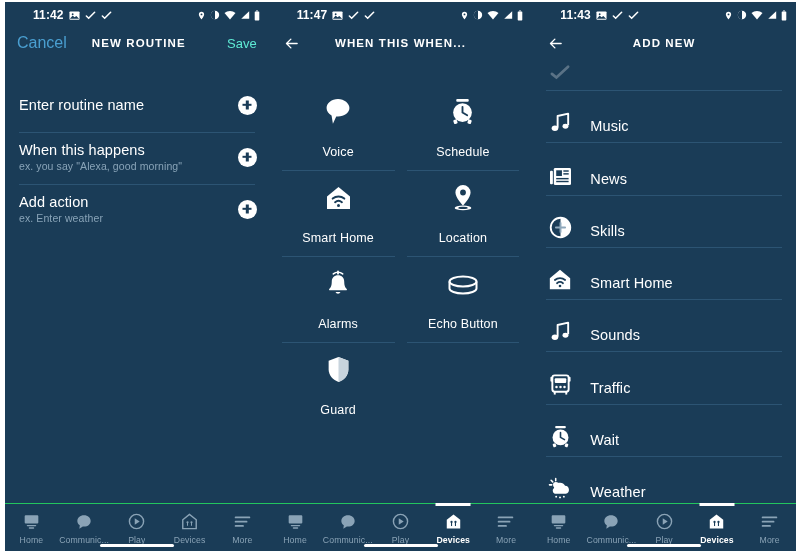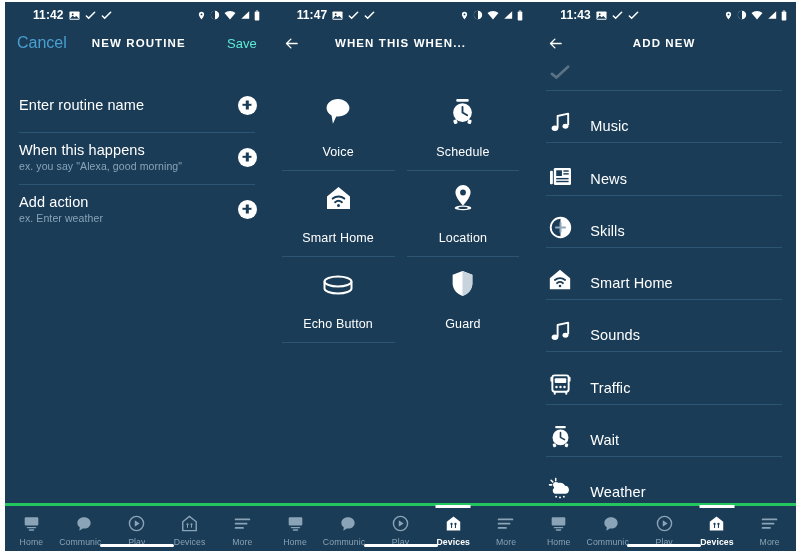--- a/index.html
+++ b/index.html
@@ -162,21 +162,21 @@
   .al-label { font-size: 14.5px; color: #ffffff; letter-spacing: .1px; }
   .al-row.ghost { height: 32px; opacity: .28; }
   .al-row.ghost::before { display: none; }
 
   
   .tabbar {
     flex: 0 0 48px;
     height: 48px;
     display: flex;
     align-items: flex-start;
-    border-top: 3px solid #22c55e;
+    border-top: 1px solid #22c55e;
     position: relative;
     padding-top: 5px;
   }
   .tab {
     flex: 1 1 0;
     position: relative;
     display: flex;
     flex-direction: column;
     align-items: center;
     gap: 4px;
@@ -434,20 +434,31 @@
           <span class="gc-icon">
               <svg width="24" height="27" viewBox="0 0 22 26">
                 <path d="M11 1a7.3 7.3 0 00-7.3 7.3c0 5.2 7.3 12.5 7.3 12.5s7.3-7.3 7.3-12.5A7.3 7.3 0 0011 1zm0 10a2.8 2.8 0 110-5.6A2.8 2.8 0 0111 11z" fill="#fff"></path>
                 <ellipse cx="11" cy="23" rx="8" ry="2.2" fill="#fff"></ellipse>
                 <ellipse cx="11" cy="23" rx="4.6" ry="1.1" fill="#1a3c57"></ellipse>
               </svg>
             </span>
           <span class="gc-label">Location</span>
         </div>
 
+        <div class="grid-cell sep">
+          <span class="gc-icon">
+              <svg width="24" height="27" viewBox="0 0 22 26">
+                <path d="M11 1.5v2" stroke="#fff" stroke-width="1.8" stroke-linecap="round"></path>
+                <path d="M6.5 3.8a7 7 0 019 0" stroke="#fff" stroke-width="1.5" fill="none" stroke-linecap="round"></path>
+                <path d="M11 5c-3.6 0-6 2.6-6 6.2 0 4.4-1.4 6-2.4 7-.5.5-.2 1.3.6 1.3h15.6c.8 0 1.1-.8.6-1.3-1-1-2.4-2.6-2.4-7C17 7.6 14.6 5 11 5z" fill="#fff"></path>
+                <path d="M8.6 21.2a2.6 2.6 0 004.8 0z" fill="#fff"></path>
+              </svg>
+            </span>
+          <span class="gc-label">Alarms</span>
+        </div>
 
         <div class="grid-cell sep">
           <span class="gc-icon">
               <svg width="32" height="22" viewBox="0 0 32 22">
                 <ellipse cx="16" cy="6.5" rx="13.5" ry="5" fill="none" stroke="#fff" stroke-width="2"></ellipse>
                 <path d="M2.5 6.5v7c0 2.8 6 5 13.5 5s13.5-2.2 13.5-5v-7" fill="none" stroke="#fff" stroke-width="2"></path>
               </svg>
             </span>
           <span class="gc-label">Echo Button</span>
         </div>

